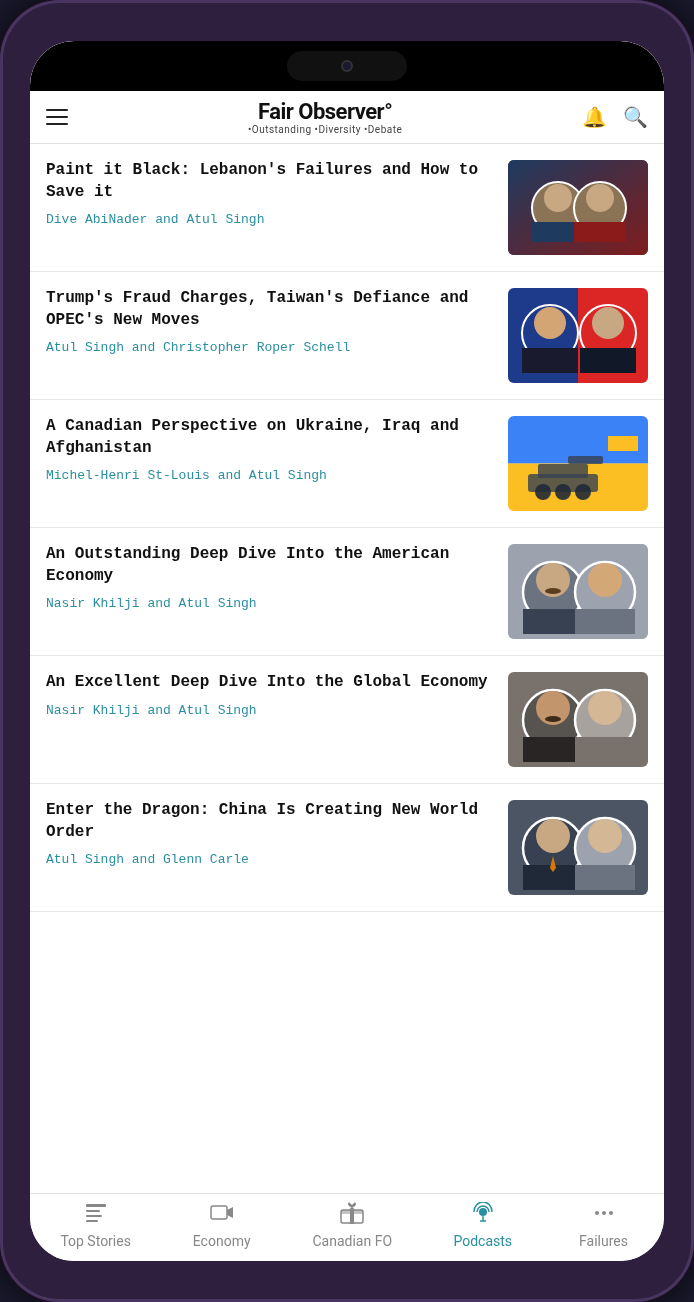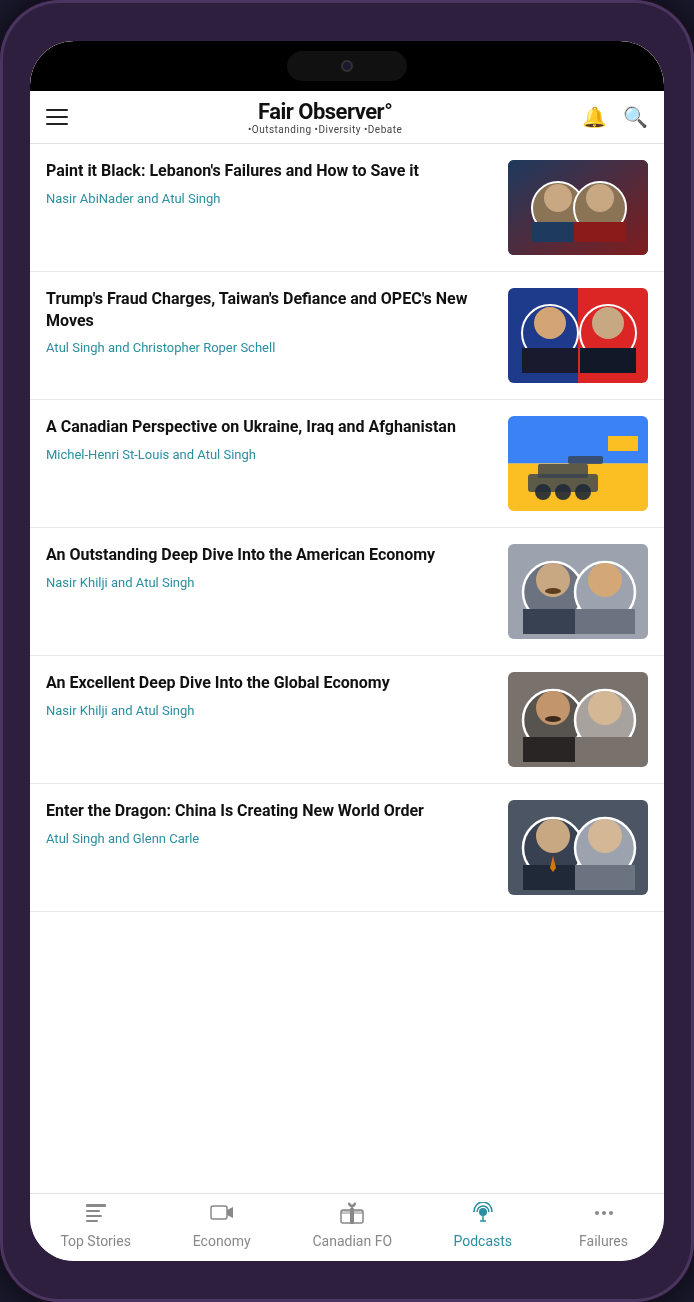--- a/index.html
+++ b/index.html
@@ -120,20 +120,21 @@
       font-size: 20px;
       color: #222;
       cursor: pointer;
     }
 
     
     .content {
       flex: 1;
       overflow-y: auto;
       background: #fff;
+      font-family: Liberation Mono, monospace;
     }
 
     .article-item {
       display: flex;
       padding: 16px 16px;
       border-bottom: 1px solid #e8e8e8;
       align-items: flex-start;
       gap: 12px;
     }
 
@@ -231,21 +232,21 @@
         <span class="header-icon">🔔</span>
         <span class="header-icon">🔍</span>
       </div>
     </div>
 
     <div class="content">
 
       <div class="article-item">
         <div class="article-text">
           <div class="article-title">Paint it Black: Lebanon's Failures and How to Save it</div>
-          <div class="article-author">Nasir AbiNader and Atul Singh</div>
+          <div class="article-author">Dive AbiNader and Atul Singh</div>
         </div>
         <div class="article-image">
           <svg width="140" height="95" viewBox="0 0 140 95">
             <rect width="140" height="95" fill="#2c3e50"></rect>
             <rect width="140" height="95" fill="url(#bg1)"></rect>
             <defs>
               <linearGradient id="bg1" x1="0" y1="0" x2="1" y2="1">
                 <stop offset="0%" stop-color="#1e3a5f"></stop>
                 <stop offset="100%" stop-color="#7f1d1d"></stop>
               </linearGradient>

